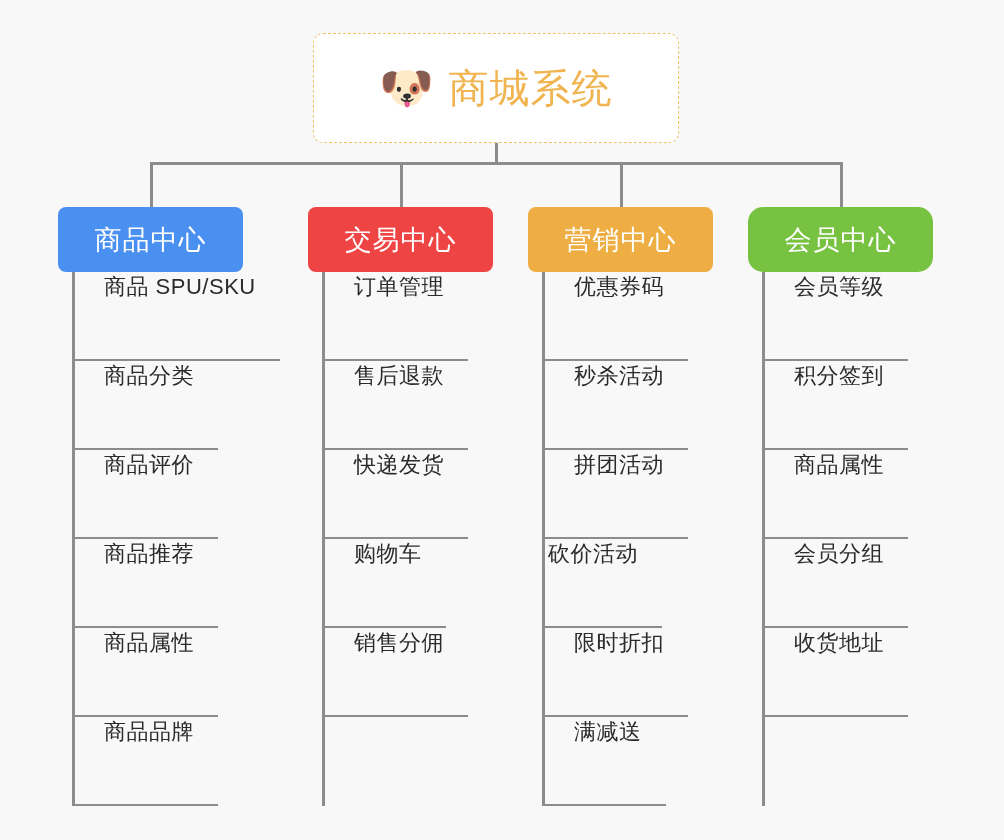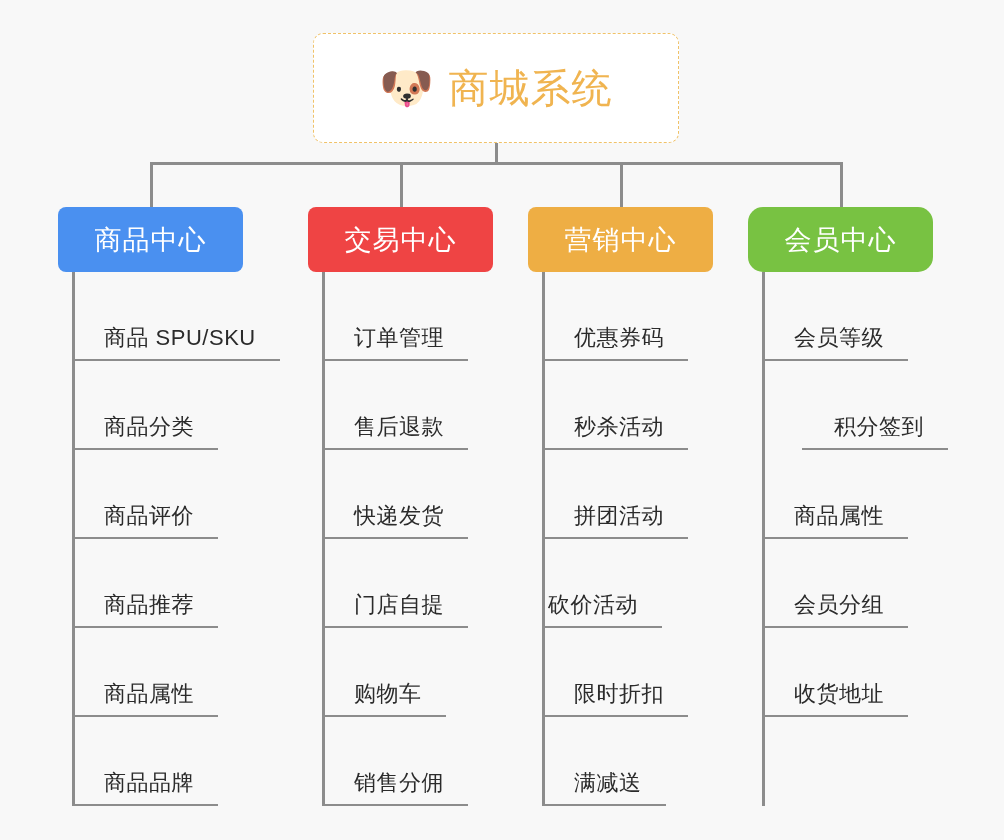--- a/index.html
+++ b/index.html
@@ -91,21 +91,20 @@
   .leaf-list {
     position: absolute;
     left: 14px;
     top: 65px;
   }
 
   .leaf {
     position: relative;
     height: 89px;
     display: flex;
-    align-items: flex-end;
   }
   .leaf-inner {
     display: inline-block;
     border-bottom: 2px solid #8c8c8c;
     padding: 0 24px 6px 32px;
   }
   .leaf-label {
     font-size: 22px;
     color: #2b2b2b;
     white-space: nowrap;
@@ -167,23 +166,20 @@
           <div class="leaf">
             <div class="leaf-inner" style="border-bottom-color: rgb(140, 140, 140);"><span class="leaf-label">订单管理</span></div>
           </div>
           <div class="leaf">
             <div class="leaf-inner" style="border-bottom-color: rgb(140, 140, 140);"><span class="leaf-label">售后退款</span></div>
           </div>
           <div class="leaf">
             <div class="leaf-inner" style="border-bottom-color: rgb(140, 140, 140);"><span class="leaf-label">快递发货</span></div>
           </div>
           <div class="leaf">
-            <div class="leaf-inner" style="border-bottom-color: rgb(140, 140, 140);"><span class="leaf-label">门店自提</span></div>
-          </div>
-          <div class="leaf">
             <div class="leaf-inner" style="border-bottom-color: rgb(140, 140, 140);"><span class="leaf-label">购物车</span></div>
           </div>
           <div class="leaf">
             <div class="leaf-inner" style="border-bottom-color: rgb(140, 140, 140);"><span class="leaf-label">销售分佣</span></div>
           </div>
         </div>
       </div>
       <div class="column" style="left: 528px;">
         <div class="cat-box" style="width: 185px; background: rgb(238, 174, 68);">
           <span class="cat-label">营销中心</span>
@@ -213,21 +209,21 @@
       <div class="column" style="left: 748px;">
         <div class="cat-box" style="width: 185px; background: rgb(120, 194, 66); border-radius: 15px;">
           <span class="cat-label">会员中心</span>
         </div>
         <div class="spine" style="height: 534px; background: rgb(140, 140, 140);"></div>
         <div class="leaf-list">
           <div class="leaf">
             <div class="leaf-inner" style="border-bottom-color: rgb(140, 140, 140);"><span class="leaf-label">会员等级</span></div>
           </div>
           <div class="leaf">
-            <div class="leaf-inner" style="border-bottom-color: rgb(140, 140, 140); margin-left: 40px;"><span class="leaf-label">积分签到</span></div>
+            <div class="leaf-inner" style="border-bottom-color: rgb(140, 140, 140);"><span class="leaf-label">积分签到</span></div>
           </div>
           <div class="leaf">
             <div class="leaf-inner" style="border-bottom-color: rgb(140, 140, 140);"><span class="leaf-label">商品属性</span></div>
           </div>
           <div class="leaf">
             <div class="leaf-inner" style="border-bottom-color: rgb(140, 140, 140);"><span class="leaf-label">会员分组</span></div>
           </div>
           <div class="leaf">
             <div class="leaf-inner" style="border-bottom-color: rgb(140, 140, 140);"><span class="leaf-label">收货地址</span></div>
           </div>

